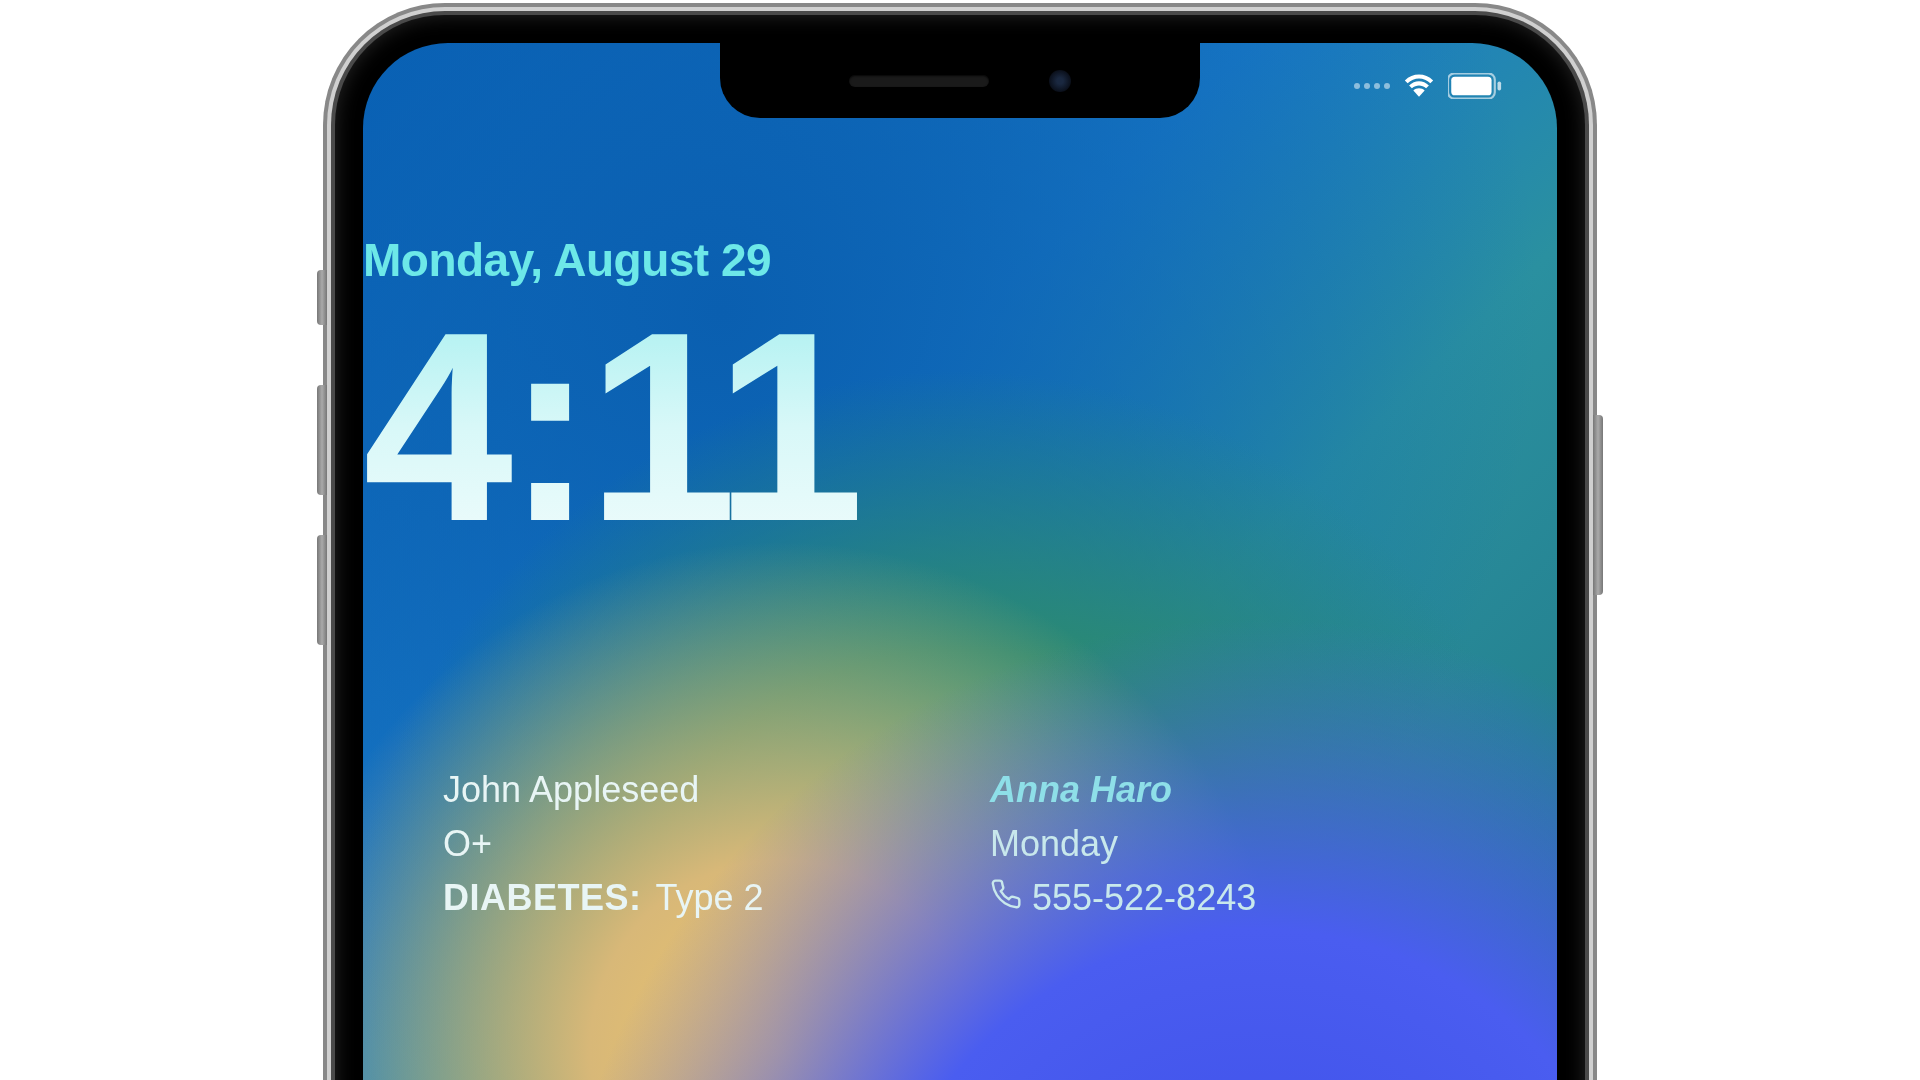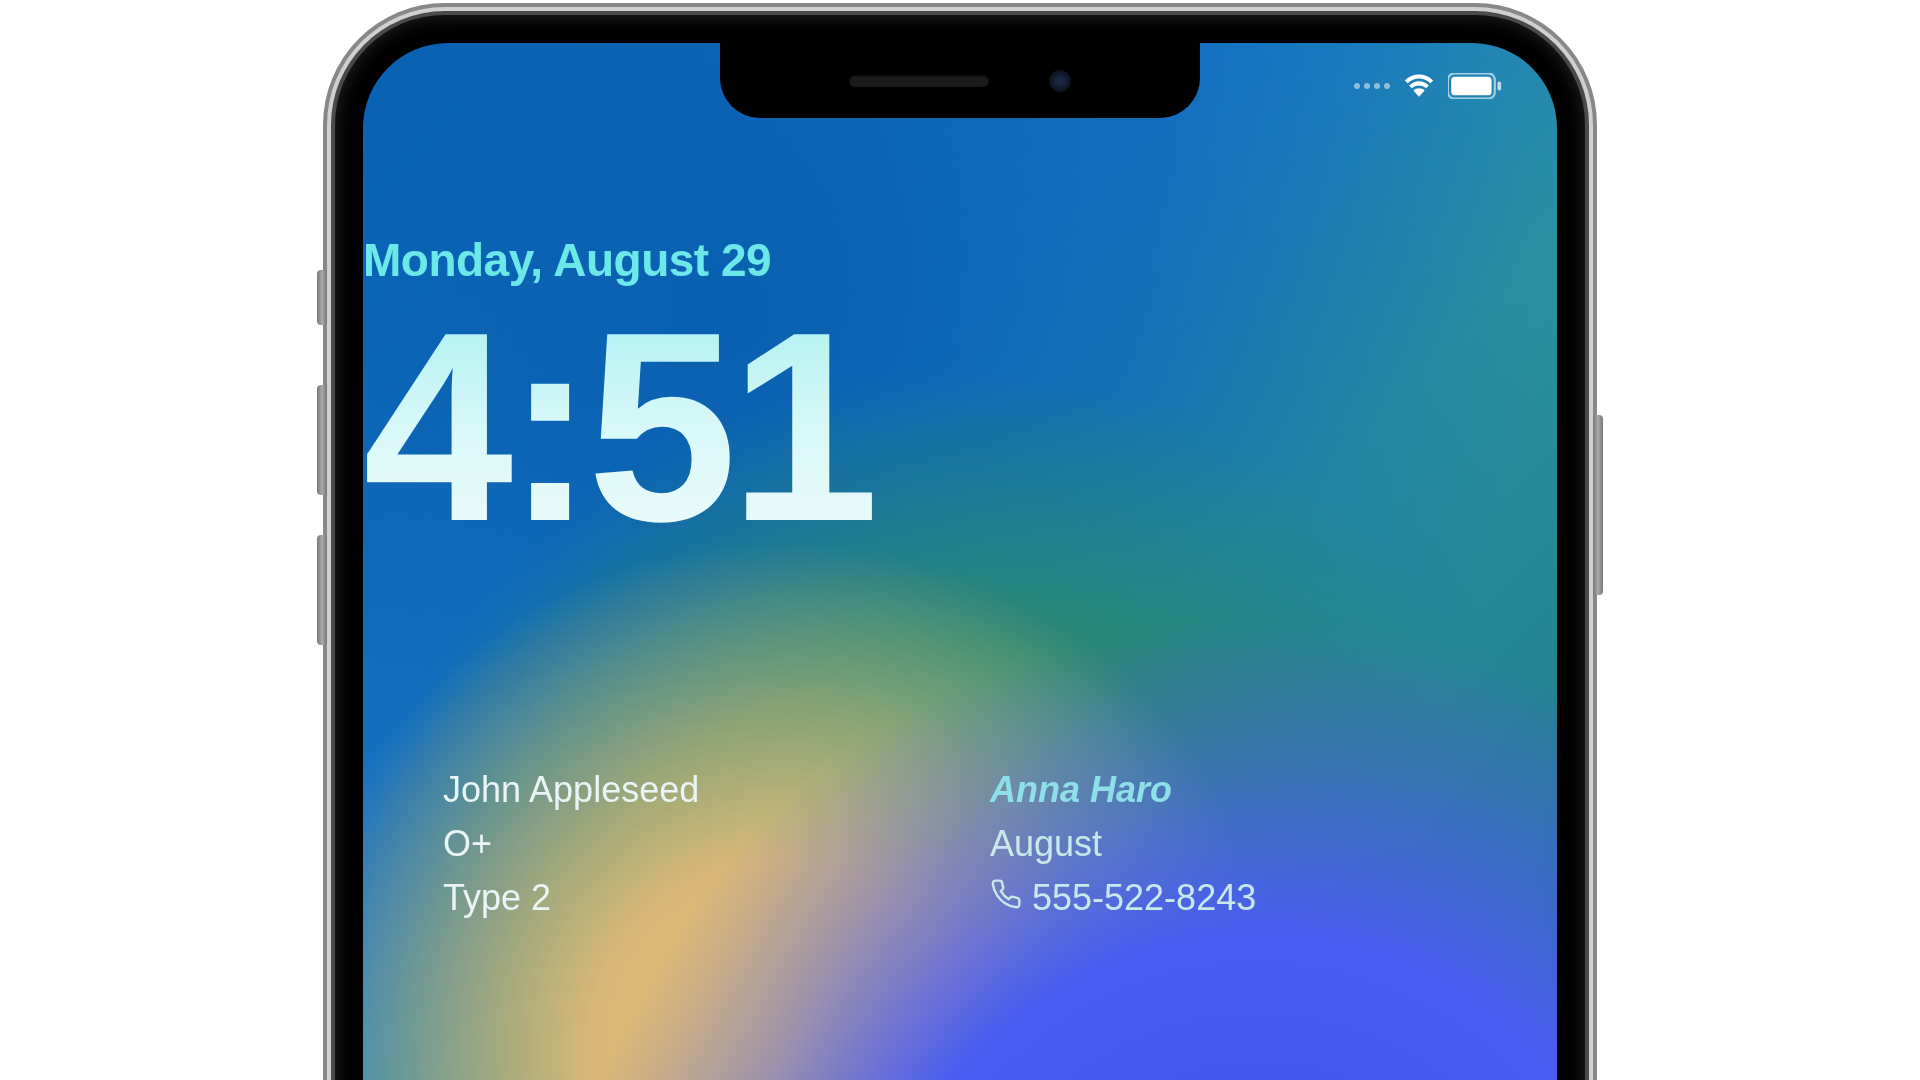--- a/index.html
+++ b/index.html
@@ -232,37 +232,38 @@
         <svg viewBox="0 0 30 14">
           <rect x="0" y="0" width="26" height="14" rx="3.5" fill="none" stroke="white" stroke-width="1.2" opacity="0.6"></rect>
           <rect x="1.8" y="1.8" width="22.4" height="10.4" rx="2" fill="white"></rect>
           <rect x="27.5" y="4.5" width="2" height="5" rx="1" fill="white" opacity="0.7"></rect>
         </svg>
       </div>
     </div>
 
     <div class="lock-content">
       <div class="date-text">Monday, August 29</div>
-      <div class="time-text">4:51</div>
+      <div class="time-text">4:11</div>
     </div>
 
     <div class="widgets">
       <div class="widget-col">
         <div class="owner-name">John Appleseed</div>
         <div class="med-row">
           <span class="med-value">O+</span>
         </div>
         <div class="med-row">
+          <span class="med-label">DIABETES:</span>
           <span class="med-value">Type 2</span>
         </div>
       </div>
 
       <div class="widget-col right">
         <div class="contact-name">Anna Haro</div>
-        <div class="contact-rel">August</div>
+        <div class="contact-rel">Monday</div>
         <div class="phone-row">
           <span class="phone-icon">
             <svg viewBox="0 0 24 24" fill="none" stroke="#c8e8ec" stroke-width="1.8">
               <path d="M22 16.92v3a2 2 0 0 1-2.18 2 19.79 19.79 0 0 1-8.63-3.07 19.5 19.5 0 0 1-6-6 19.79 19.79 0 0 1-3.07-8.67A2 2 0 0 1 4.11 2h3a2 2 0 0 1 2 1.72 12.84 12.84 0 0 0 .7 2.81 2 2 0 0 1-.45 2.11L8.09 9.91a16 16 0 0 0 6 6l1.27-1.27a2 2 0 0 1 2.11-.45 12.84 12.84 0 0 0 2.81.7A2 2 0 0 1 22 16.92z"></path>
             </svg>
           </span>
           <span>555-522-8243</span>
         </div>
       </div>
     </div>

